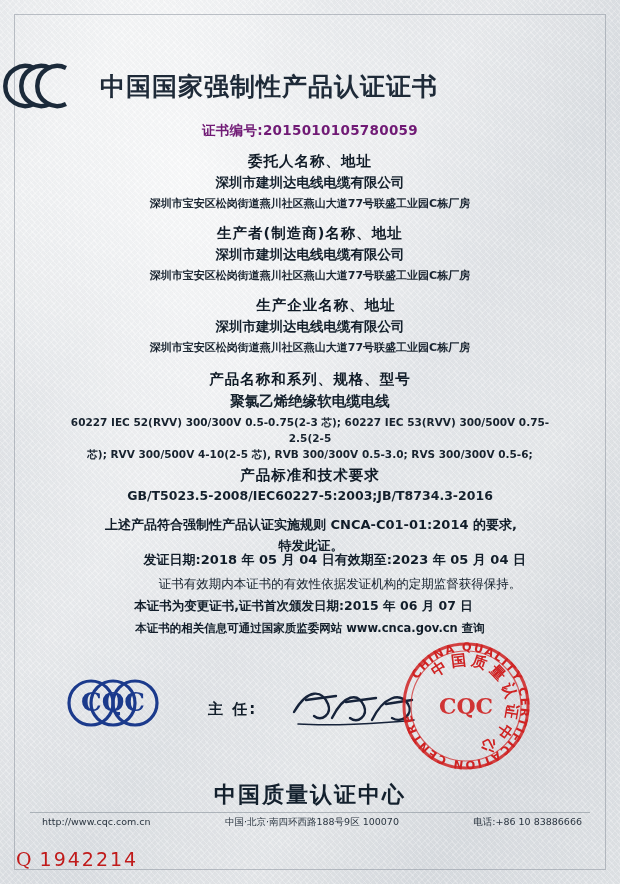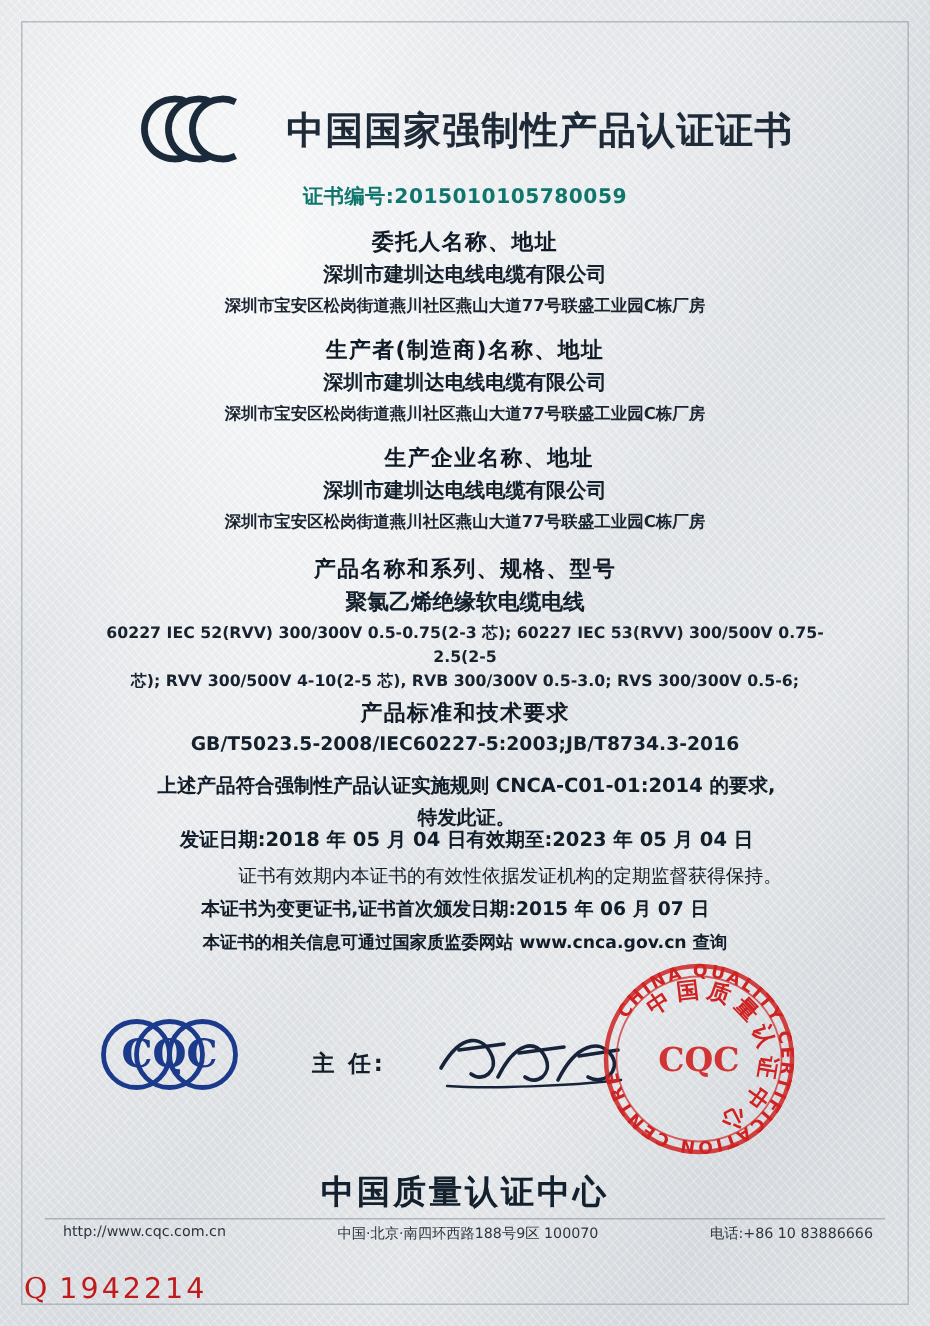--- a/index.html
+++ b/index.html
@@ -56,21 +56,21 @@
   }
 
   
   .header {
     position: absolute;
     top: 58px;
     left: 0;
     width: 620px;
     display: flex;
     align-items: center;
-    justify-content: center;
+    justify-content: flex-start;
     gap: 14px;
   }
   .ccc-logo {
     width: 86px;
     height: 56px;
     position: relative;
     flex: 0 0 auto;
   }
   .ccc-logo svg { display: block; }
 
@@ -82,21 +82,21 @@
     letter-spacing: 1px;
     white-space: nowrap;
   }
 
   .cert-no {
     position: absolute;
     top: 122px;
     width: 620px;
     text-align: center;
     font-size: 13.5px;
-    color: #0f766e;
+    color: #701a75;
     font-weight: bold;
     letter-spacing: 0.3px;
   }
 
   
   .section-title {
     width: 620px;
     text-align: center;
     font-size: 14.5px;
     font-weight: bold;
@@ -162,21 +162,21 @@
     color: #111d29;
     font-weight: bold;
   }
 
   .dates {
     position: absolute;
     top: 551px;
     left: 96px;
     width: 430px;
     display: flex;
-    justify-content: center;
+    justify-content: flex-end;
     font-size: 13px;
     color: #111d29;
     font-weight: bold;
   }
 
   .note1 {
     position: absolute;
     top: 576px;
     width: 620px;
     text-align: center;

